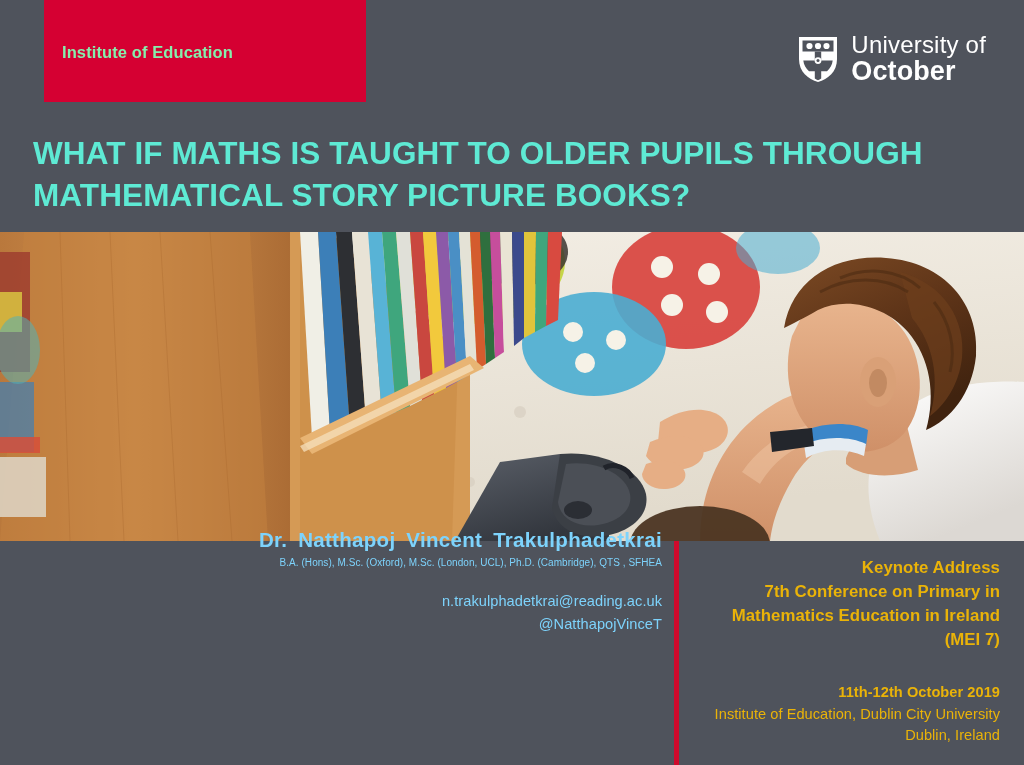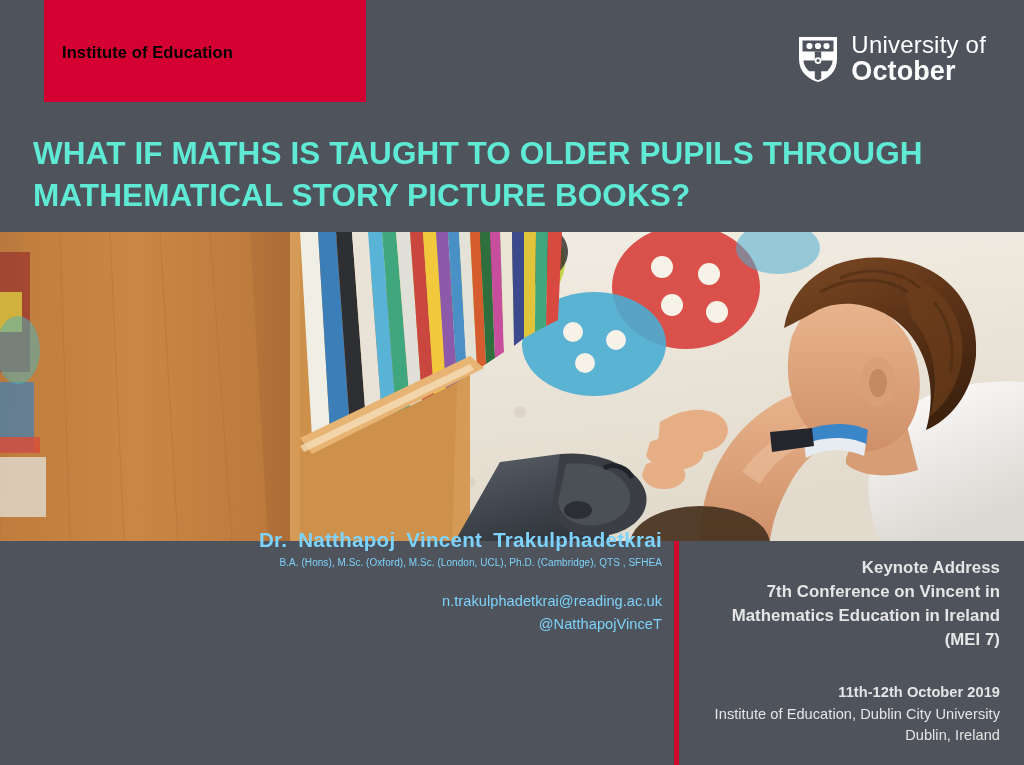--- a/index.html
+++ b/index.html
@@ -20,21 +20,21 @@
   
   .brand-box {
     position: absolute;
     left: 44px; top: 0px;
     width: 322px; height: 102px;
     background: #d50032;
   }
   .brand-box-label {
     position: absolute;
     left: 18px; top: 43px;
-    color: #000000;
+    color: #86efac;
     font-size: 16.5px;
     font-weight: bold;
     letter-spacing: .1px;
     white-space: nowrap;
   }
 
   .uni-logo {
     position: absolute;
     right: 38px; top: 33px;
     display: flex;
@@ -122,21 +122,21 @@
     line-height: 1.58;
     letter-spacing: .05px;
     margin-left: 48px;
   }
   .speaker-contact div { white-space: nowrap; }
 
   .event {
     position: absolute;
     right: 24px; top: 556px;
     width: 320px;
-    color: #e5e5e5;
+    color: #eab308;
     text-align: right;
   }
   .event-head {
     font-size: 16.8px;
     font-weight: bold;
     line-height: 1.42;
     letter-spacing: .05px;
   }
   .event-head div { white-space: nowrap; }
   .event-when {
@@ -456,21 +456,21 @@
     <div class="speaker-quals">B.A. (Hons), M.Sc. (Oxford), M.Sc. (London, UCL), Ph.D. (Cambridge), QTS , SFHEA</div>
     <div class="speaker-contact">
       <div>n.trakulphadetkrai@reading.ac.uk</div>
       <div>@NatthapojVinceT</div>
     </div>
   </div>
 
   <div class="event">
     <div class="event-head">
       <div>Keynote Address</div>
-      <div>7th Conference on Vincent in</div>
+      <div>7th Conference on Primary in</div>
       <div>Mathematics Education in Ireland</div>
       <div>(MEI 7)</div>
     </div>
     <div class="event-when">
       <div class="b">11th-12th October 2019</div>
       <div>Institute of Education, Dublin City University</div>
       <div>Dublin, Ireland</div>
     </div>
   </div>
 

